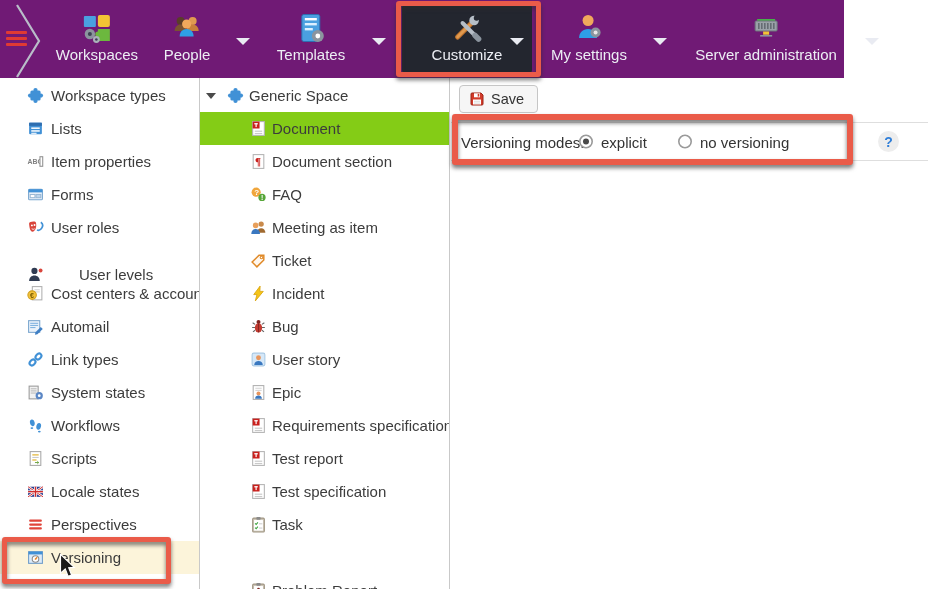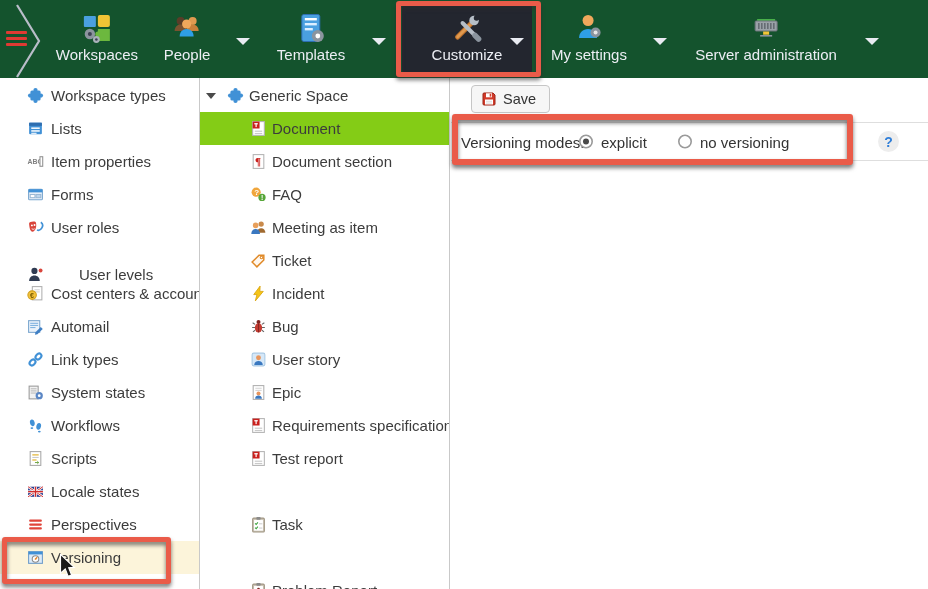--- a/index.html
+++ b/index.html
@@ -1,20 +1,20 @@
 <!DOCTYPE html>
 <html><head>
 <meta charset="utf-8">
 <style>
   html,body{margin:0;padding:0;background:#fff;}
   #app{position:relative;width:928px;height:589px;overflow:hidden;background:#fff;
        font-family:"Liberation Sans",sans-serif;-webkit-font-smoothing:antialiased;}
 
   
-  #topbar{position:absolute;left:0;top:0;width:928px;height:78px;background:#14532d;}
+  #topbar{position:absolute;left:0;top:0;width:844px;height:78px;background:#701a75;}
   #hamburger{position:absolute;left:6px;top:31px;width:21px;}
   #hamburger div{height:3.4px;margin-bottom:2.4px;background:#e03a33;border-radius:1px;}
   #chevron{position:absolute;left:12px;top:2px;}
   .nav-item{position:absolute;top:0;height:78px;transform:translateX(-50%);
             display:flex;flex-direction:column;align-items:center;cursor:pointer;}
   .nav-item .tb-icon{margin-top:11px;height:33px;display:flex;align-items:center;justify-content:center;}
   .nav-item .tb-icon svg{width:32px;height:32px;display:block;}
   .nav-item .tb-label{margin-top:2px;font-size:15px;color:#eceef4;white-space:nowrap;}
   .nav-active-bg{position:absolute;left:402px;top:5px;width:130px;height:68px;background:#23262f;border-radius:3px;}
   .tb-arrow{position:absolute;top:38px;width:0;height:0;transform:translateX(-50%);
@@ -40,21 +40,21 @@
   .tri{flex:none;margin-left:6px;width:0;height:0;border-left:5px solid transparent;
        border-right:5px solid transparent;border-top:6px solid #4a4a4a;}
   .tree-row.root .icn{margin-left:11px;}
   .tree-row.child .icn{margin-left:50px;}
   .icn svg{width:17px;height:17px;display:block;}
 
   
   #content{position:absolute;left:451px;top:78px;width:477px;height:511px;background:#fff;}
   #save-btn{position:absolute;left:8px;top:7px;height:28px;display:flex;align-items:center;gap:6px;
             padding:0 13px 0 9px;background:#f6f6f6;border:1px solid #c6c6c6;border-radius:4px;
-            font-size:14.5px;color:#333;font-family:inherit;cursor:pointer;margin-left:12px;}
+            font-size:14.5px;color:#333;font-family:inherit;cursor:pointer;}
   #save-btn .icn{width:16px;height:16px;}
   #save-btn .icn svg{width:16px;height:16px;display:block;}
   #form-row{position:absolute;left:0;top:44px;width:477px;height:37px;background:#fff;
             border-top:1px solid #dedede;border-bottom:1px solid #dedede;}
   #vm-label{position:absolute;left:10px;top:50%;transform:translateY(-50%);font-size:15px;color:#333;}
   .radio-group{position:absolute;top:50%;transform:translateY(-50%);display:flex;align-items:center;
                gap:7px;font-size:15px;color:#333;cursor:pointer;}
   #help{position:absolute;left:427px;top:8px;width:21px;height:21px;border-radius:50%;background:#ededed;
         color:#2f7ed8;font-weight:bold;font-size:14px;display:flex;align-items:center;justify-content:center;cursor:pointer;}
 
@@ -488,20 +488,33 @@
             <rect x="2.5" y="1.5" width="11" height="13" fill="#fff" stroke="#b4b4b4"></rect>
             <rect x="2.5" y="1.5" width="6.5" height="6.5" fill="#c9201d"></rect>
             <rect x="4" y="3" width="3.4" height="1.1" fill="#fff"></rect>
             <rect x="5.2" y="3" width="1.1" height="3.7" fill="#fff"></rect>
             <rect x="4.5" y="10" width="7" height="1.1" fill="#c9c9c9"></rect>
             <rect x="4.5" y="12.2" width="7" height="1.1" fill="#c9c9c9"></rect>
           </svg>
         </span>
         <span class="lbl">Test report</span>
       </div>
+      <div class="tree-row child" style="top: 397px;">
+        <span class="icn">
+          <svg viewBox="0 0 16 16">
+            <rect x="2.5" y="1.5" width="11" height="13" fill="#fff" stroke="#b4b4b4"></rect>
+            <rect x="2.5" y="1.5" width="6.5" height="6.5" fill="#c9201d"></rect>
+            <rect x="4" y="3" width="3.4" height="1.1" fill="#fff"></rect>
+            <rect x="5.2" y="3" width="1.1" height="3.7" fill="#fff"></rect>
+            <rect x="4.5" y="10" width="7" height="1.1" fill="#c9c9c9"></rect>
+            <rect x="4.5" y="12.2" width="7" height="1.1" fill="#c9c9c9"></rect>
+          </svg>
+        </span>
+        <span class="lbl">Test specification</span>
+      </div>
       <div class="tree-row child" style="top: 430px;">
         <span class="icn">
           <svg viewBox="0 0 16 16">
             <rect x="2.5" y="2" width="11" height="13" rx="1" fill="#cdc6b8" stroke="#9e9380"></rect>
             <rect x="6" y="1" width="4" height="2.5" rx="0.8" fill="#8a8a8a"></rect>
             <rect x="3.8" y="3.8" width="8.4" height="10" fill="#fff"></rect>
             <path d="M4.8 7l1 1 1.6-2M4.8 11l1 1 1.6-2" stroke="#3fa43f" stroke-width="1.1" fill="none"></path>
             <rect x="8.4" y="6.9" width="3.2" height="0.9" fill="#c9c9c9"></rect>
             <rect x="8.4" y="10.9" width="3.2" height="0.9" fill="#c9c9c9"></rect>
           </svg>

